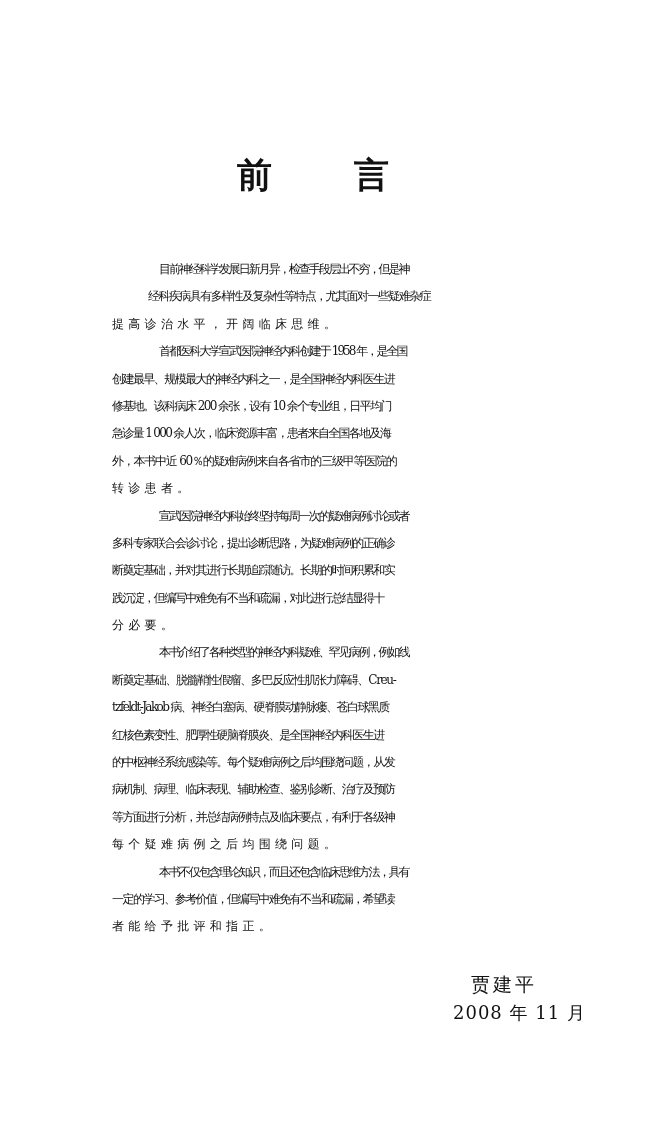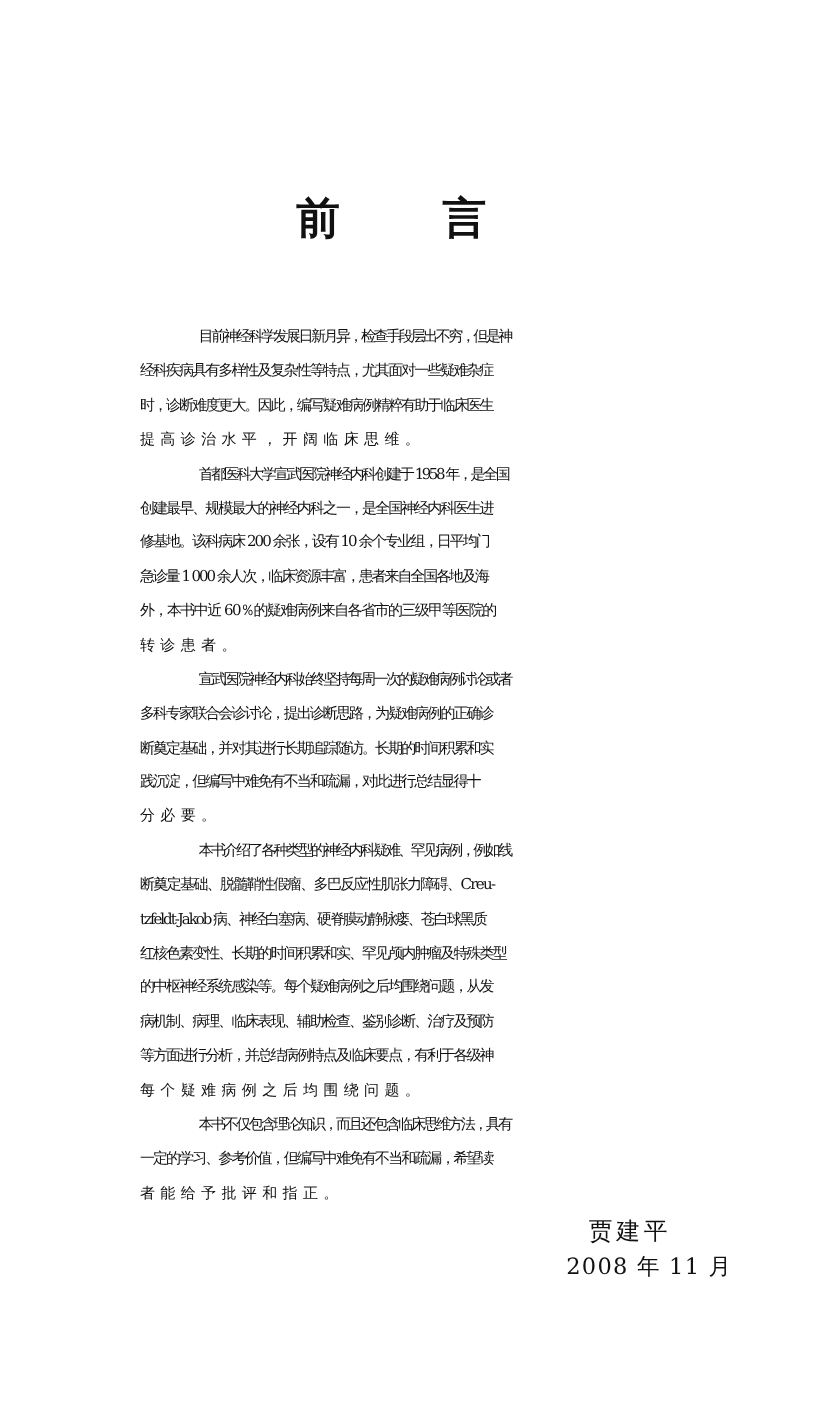--- a/index.html
+++ b/index.html
@@ -25,38 +25,37 @@
 </head>
 <body>
 
 <div class="page">
   <div class="title">
     <span>前</span><span class="gap"></span><span>言</span>
   </div>
 
   <div class="body" id="body">
       <div class="line indent" style="letter-spacing: -2.02px;">目前神经科学发展日新月异，检查手段层出不穷，但是神</div>
-      <div class="line" style="letter-spacing: -1.55185px;">经科疾病具有多样性及复杂性等特点，尤其面对一些疑难杂症</div>
-      <div class="line" style="letter-spacing: -1.55185px;">时，诊断难度更大。因此，编写疑难病例精粹有助于临床医生</div>
+      <div class="line" style="letter-spacing: -1.55185px; margin-left: 36px;">经科疾病具有多样性及复杂性等特点，尤其面对一些疑难杂症</div>
       <div class="line">提高诊治水平，开阔临床思维。</div>
       <div class="line indent" style="letter-spacing: -1.95px;">首都医科大学宣武医院神经内科创建于 1958 年，是全国</div>
       <div class="line" style="letter-spacing: -1.55185px;">创建最早、规模最大的神经内科之一，是全国神经内科医生进</div>
       <div class="line" style="letter-spacing: -1.575px;">修基地。该科病床 200 余张，设有 10 余个专业组，日平均门</div>
       <div class="line" style="letter-spacing: -1.66774px;">急诊量 1 000 余人次，临床资源丰富，患者来自全国各地及海</div>
       <div class="line" style="letter-spacing: -1.23571px;">外，本书中近 60％的疑难病例来自各省市的三级甲等医院的</div>
       <div class="line">转诊患者。</div>
       <div class="line indent" style="letter-spacing: -2.02px;">宣武医院神经内科始终坚持每周一次的疑难病例讨论或者</div>
       <div class="line" style="letter-spacing: -1.55185px;">多科专家联合会诊讨论，提出诊断思路，为疑难病例的正确诊</div>
       <div class="line" style="letter-spacing: -1.55185px;">断奠定基础，并对其进行长期追踪随访。长期的时间积累和实</div>
       <div class="line" style="letter-spacing: -1.55185px;">践沉淀，但编写中难免有不当和疏漏，对此进行总结显得十</div>
       <div class="line">分必要。</div>
       <div class="line indent" style="letter-spacing: -2.02px;">本书介绍了各种类型的神经内科疑难、罕见病例，例如线</div>
       <div class="line" style="letter-spacing: -1.32069px;">断奠定基础、脱髓鞘性假瘤、多巴反应性肌张力障碍、Creu-</div>
       <div class="line" style="letter-spacing: -1.61429px;">tzfeldt-Jakob 病、神经白塞病、硬脊膜动静脉瘘、苍白球黑质</div>
-      <div class="line" style="letter-spacing: -1.55185px;">红核色素变性、长期的时间积累和实、罕见颅内肿瘤及特殊类型</div>
+      <div class="line" style="letter-spacing: -1.55185px;">红核色素变性、肥厚性硬脑脊膜炎、是全国神经内科医生进</div>
       <div class="line" style="letter-spacing: -1.55185px;">的中枢神经系统感染等。每个疑难病例之后均围绕问题，从发</div>
       <div class="line" style="letter-spacing: -1.55185px;">病机制、病理、临床表现、辅助检查、鉴别诊断、治疗及预防</div>
       <div class="line" style="letter-spacing: -1.55185px;">等方面进行分析，并总结病例特点及临床要点，有利于各级神</div>
       <div class="line">每个疑难病例之后均围绕问题。</div>
       <div class="line indent" style="letter-spacing: -2.02px;">本书不仅包含理论知识，而且还包含临床思维方法，具有</div>
       <div class="line" style="letter-spacing: -1.55185px;">一定的学习、参考价值，但编写中难免有不当和疏漏，希望读</div>
       <div class="line">者能给予批评和指正。</div>
     </div>
 
   <div class="sign sign-name">

